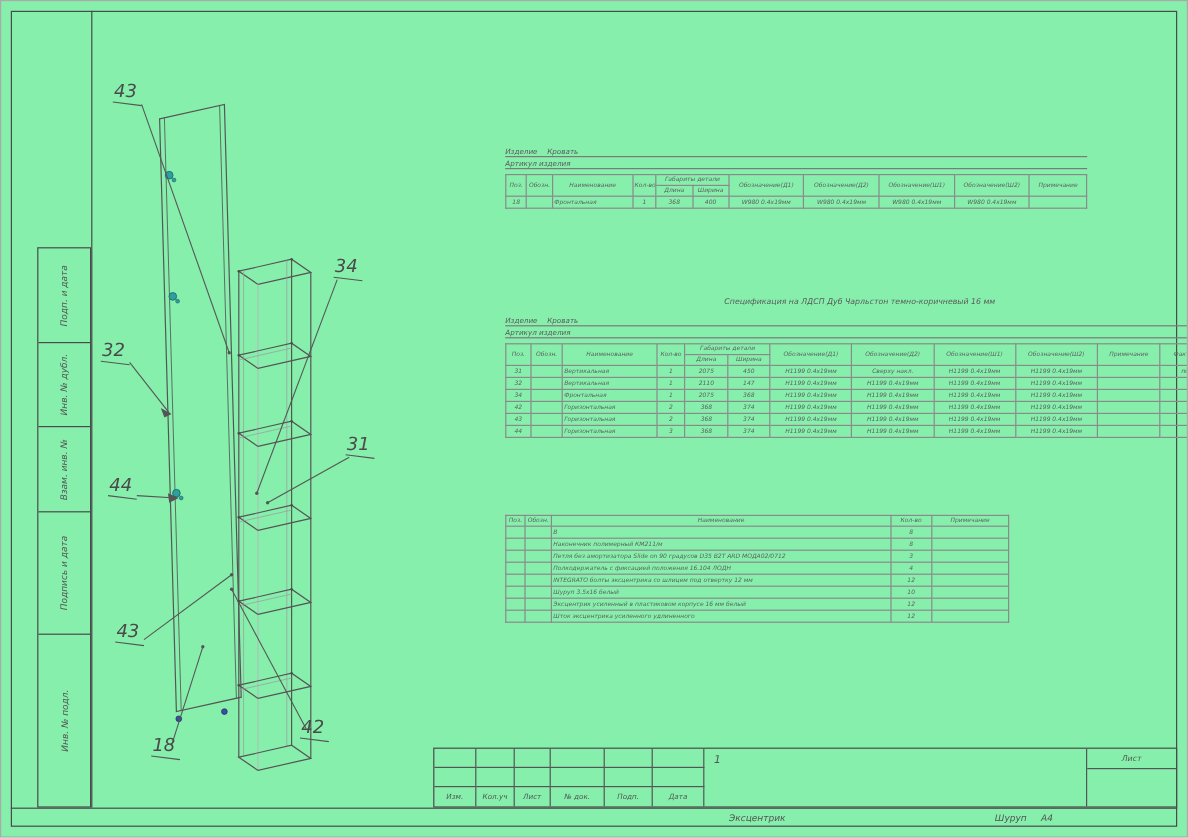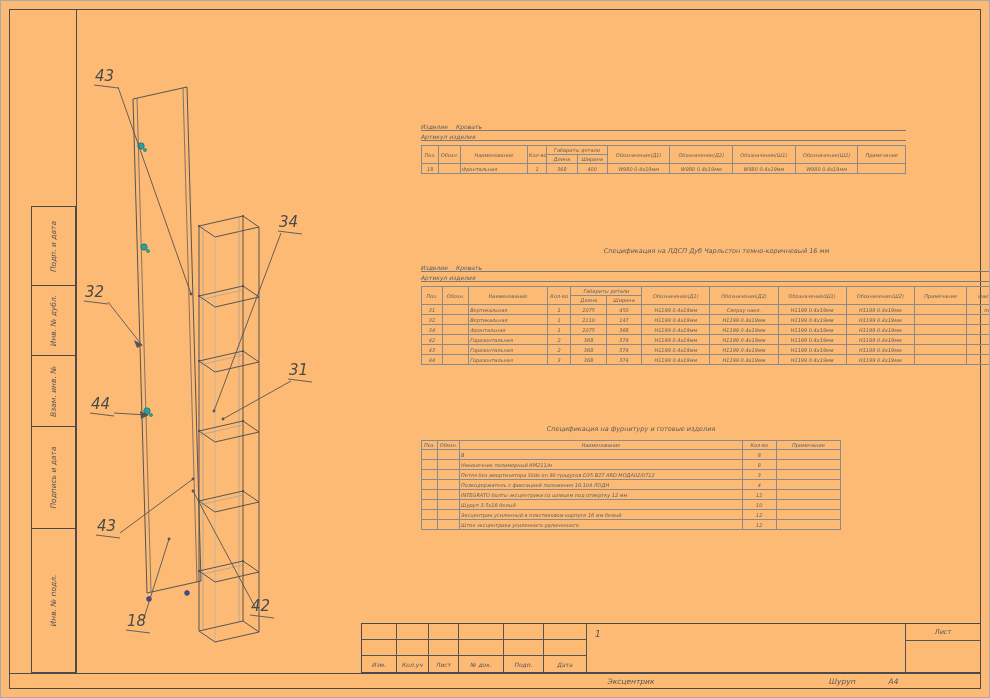--- a/index.html
+++ b/index.html
@@ -1,16 +1,16 @@
 <!DOCTYPE html>
 <html><head>
 <meta charset="utf-8">
 <style>
   html,body{margin:0;padding:0;background:#e9e9e9;}
-  .page{position:relative;width:990px;height:698px;background:#fdba74;overflow:hidden;
+  .page{position:relative;width:990px;height:698px;background:#86efac;overflow:hidden;
         font-family:"DejaVu Sans",sans-serif;color:#555;border:1px solid #aaa;box-sizing:border-box;text-decoration:underline;}
   .outer-border{position:absolute;left:8px;top:8px;width:972px;height:680px;border:1.5px solid #4a4a4a;box-sizing:border-box;}
   .vline-75{position:absolute;left:75px;top:8px;width:0;height:664px;border-left:1.5px solid #4a4a4a;}
   .hline-672{position:absolute;left:8px;top:672px;width:972px;height:0;border-top:1.5px solid #4a4a4a;}
 
   
   .left-strip{position:absolute;left:30px;top:205px;width:45px;height:467px;border:1px solid #4a4a4a;box-sizing:border-box;display:flex;flex-direction:column;}
   .left-seg{border-bottom:1px solid #4a4a4a;display:flex;align-items:center;justify-content:center;overflow:hidden;}
   .left-seg:last-child{border-bottom:none;}
   .left-seg span{transform:rotate(-90deg);white-space:nowrap;font-size:7.5px;font-style:italic;color:#555;}
@@ -43,21 +43,21 @@
            display:flex;align-items:center;justify-content:center;color:#555;overflow:hidden;}
   .tb-cell.no-bb{border-bottom:none;}
   .tb-center{position:absolute;left:225px;top:0;width:320px;height:100%;}
   .tb-center .pageno{position:absolute;left:8px;top:5px;font-size:9px;font-style:italic;color:#555;}
   .tb-right{position:absolute;right:0;top:0;width:75px;height:100%;border-left:0.8px solid #555;box-sizing:border-box;}
   .tb-right .head{height:16px;border-bottom:0.8px solid #555;text-align:center;font-size:6.5px;font-style:italic;line-height:16px;color:#555;}
 
   
   .footer-copied{position:absolute;left:540px;top:676px;width:180px;text-align:center;font-size:7.5px;font-style:italic;color:#555;}
   .footer-format{position:absolute;left:828px;top:676px;font-size:7.5px;font-style:italic;color:#555;}
-  .footer-format .fv{margin-left:33px;}
+  .footer-format .fv{margin-left:12px;}
 </style>
 </head>
 <body>
 
 <div class="page">
   <div class="outer-border"></div>
   <div class="vline-75"></div>
   <div class="hline-672"></div>
 
   <div class="left-strip">
@@ -397,21 +397,20 @@
               <td>H1199 0.4х19мм</td>
               <td></td>
               <td></td>
             </tr>
           </tbody>
         </table>
       </div>
   </div>
 
   <div class="spec-block" id="spec3">
-    <div class="spec-title">Спецификация на фурнитуру и готовые изделия</div>
     <div class="table-holder">
         <table class="spec">
           <colgroup>
             <col style="width: 16px;">
             <col style="width: 22px;">
             <col style="width: 282px;">
             <col style="width: 34px;">
             <col style="width: 64px;">
           </colgroup>
           <thead>

